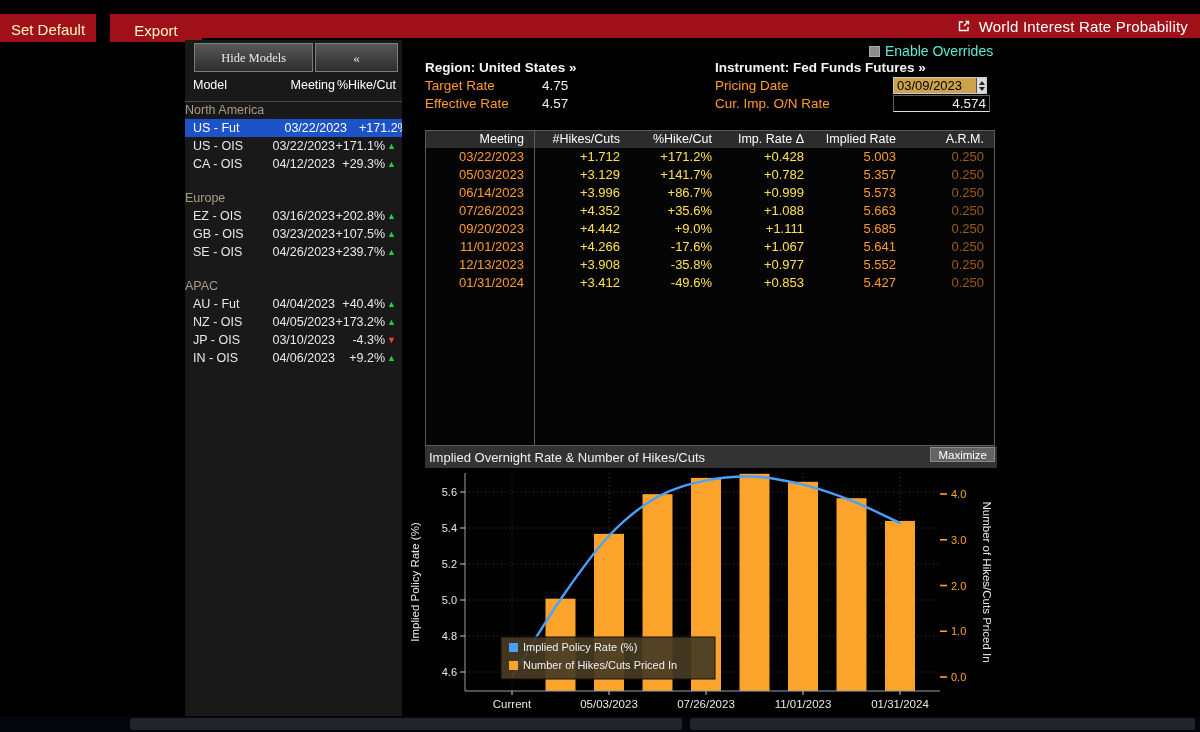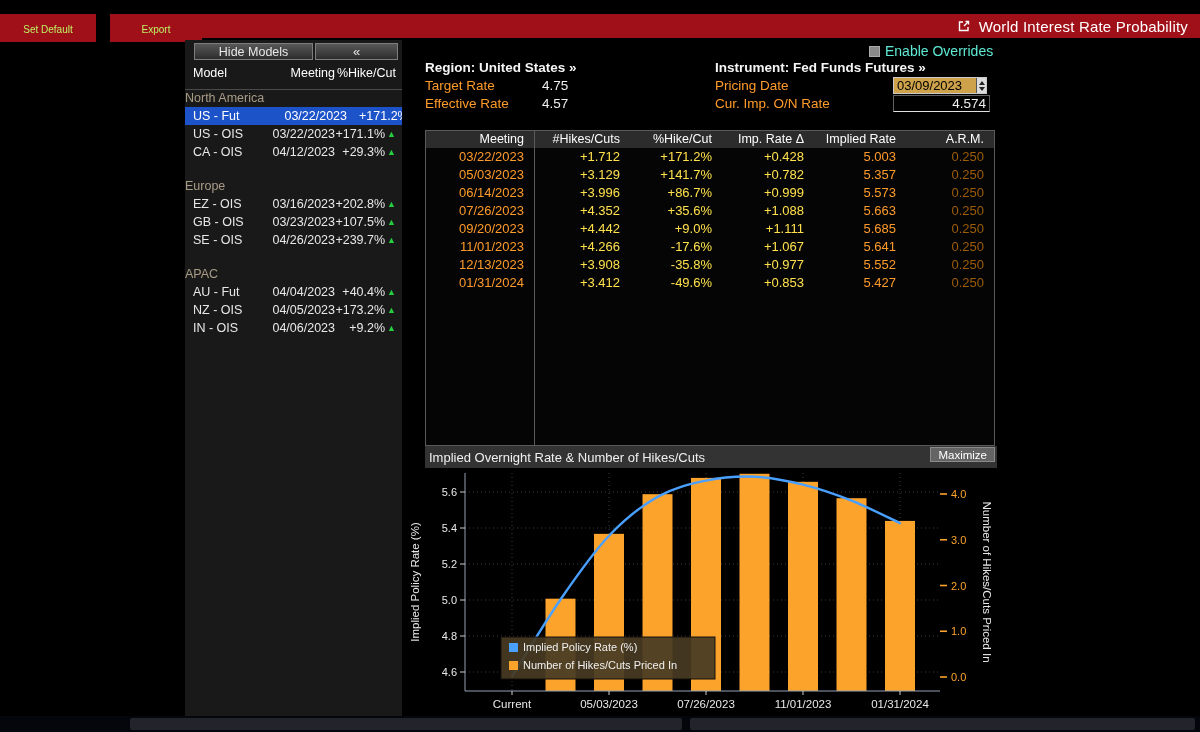--- a/index.html
+++ b/index.html
@@ -3,35 +3,35 @@
 <meta charset="utf-8">
 <style>
   * { margin:0; padding:0; box-sizing:border-box; }
   html,body { width:1200px; height:732px; background:#000; overflow:hidden;
     font-family:"Liberation Sans", sans-serif; color:#e8e8e8; }
   .screen { position:relative; width:1200px; height:732px; background:#000; }
 
   
   .topbar { position:absolute; top:14px; left:0; width:1200px; height:24px;
     background:#a01019; display:flex; align-items:center; }
-  .tb-btn { height:24px; background:#a01019; border:none; color:#bef264;
-    font-family:inherit; font-size:10px; cursor:pointer; padding:0 14px;margin-top:7px; }
+  .tb-btn { height:24px; background:#a01019; border:none; color:#fef9c3;
+    font-family:inherit; font-size:15px; cursor:pointer; padding:0 14px;margin-top:7px; }
   .tb-btn.setdef { width:96px; padding:0; }
   .tb-btn.export { width:92px; padding:4px; }
   .tb-gap { width:14px; height:24px; background:#000; }
   .tb-fill { flex:1; }
   .tb-icon { display:inline-flex; align-items:center; margin-right:8px; cursor:pointer; }
   .tb-title { color:#fff; font-size:15px; letter-spacing:.2px; margin-right:12px; white-space:nowrap; }
 
   
   .models { position:absolute; left:185px; top:40px; width:217px; height:676px;
     background:#191919; font-size:12.5px; }
   .models-head { display:flex; gap:2px; padding:3px 4px 4px 9px; }
-  .mh-btn { height:17px; background:linear-gradient(#585858,#2d2d2d); border:1px solid #7d7d7d;
-    color:#e8e8e8; font-family:Liberation Sans, sans-serif; font-size:12.5px; cursor:pointer; line-height:14px; }
+  .mh-btn { height:29px; background:linear-gradient(#585858,#2d2d2d); border:1px solid #7d7d7d;
+    color:#e8e8e8; font-family:Liberation Serif, serif; font-size:12.5px; cursor:pointer; line-height:14px; }
   .mh-btn.hide { flex:1.45; }
   .mh-btn.collapse { flex:1; font-size:13px; }
   .models-cols { display:grid; grid-template-columns:64px 78px 1fr; padding:2px 6px 9px 8px;
     color:#fff; border-bottom:1px solid #4a4a4a; }
   .models-cols span:nth-child(2), .models-cols span:nth-child(3) { text-align:right; }
   .model-group { height:17px; line-height:17px; color:#a99c86; }
   .model-group:not(:first-child) { margin-top:17px; }
   .model-row { display:grid; grid-template-columns:64px 78px 1fr; height:18px; line-height:18px;
     padding:0 6px 0 8px; cursor:pointer; color:#e8e8e8; }
   .model-row.selected { background:#1c53c8; color:#fff;gap:12px; }
@@ -158,20 +158,25 @@
         <div class="model-group">APAC</div>
         <div class="model-row">
           <span class="mc-model">AU - Fut</span>
           <span class="mc-meeting">04/04/2023</span>
           <span class="mc-val">+40.4%<span class="arrow up">▲</span></span>
         </div>
         <div class="model-row">
           <span class="mc-model">NZ - OIS</span>
           <span class="mc-meeting">04/05/2023</span>
           <span class="mc-val">+173.2%<span class="arrow up">▲</span></span>
+        </div>
+        <div class="model-row">
+          <span class="mc-model">JP - OIS</span>
+          <span class="mc-meeting">03/10/2023</span>
+          <span class="mc-val">-4.3%<span class="arrow down">▼</span></span>
         </div>
         <div class="model-row">
           <span class="mc-model">IN - OIS</span>
           <span class="mc-meeting">04/06/2023</span>
           <span class="mc-val">+9.2%<span class="arrow up">▲</span></span>
         </div>
       </div>
   </aside>
 
   <main class="main">

